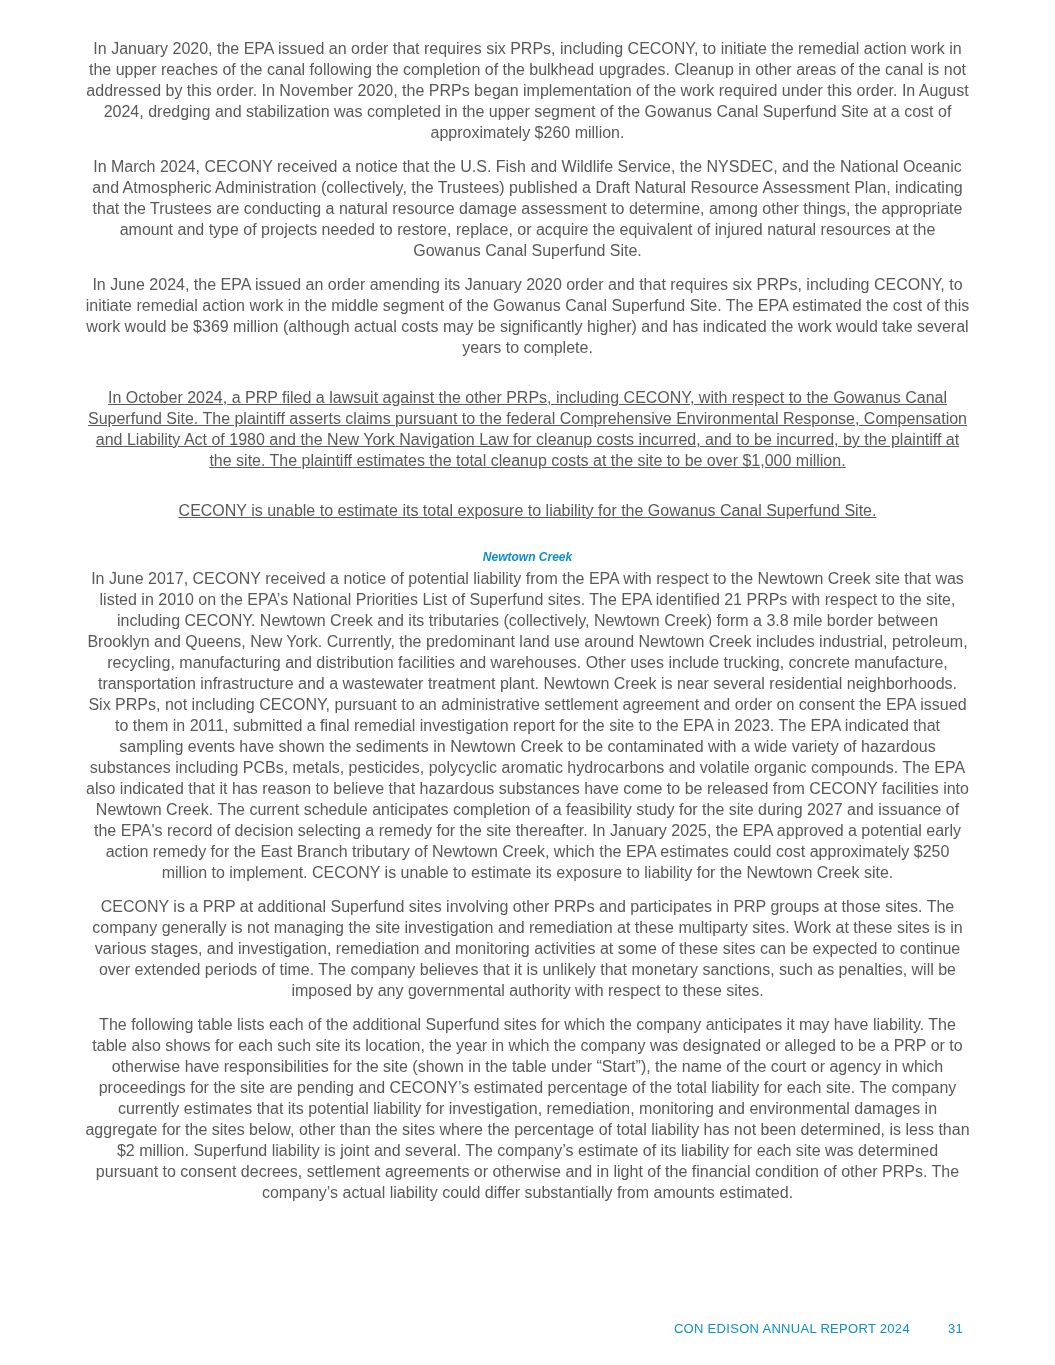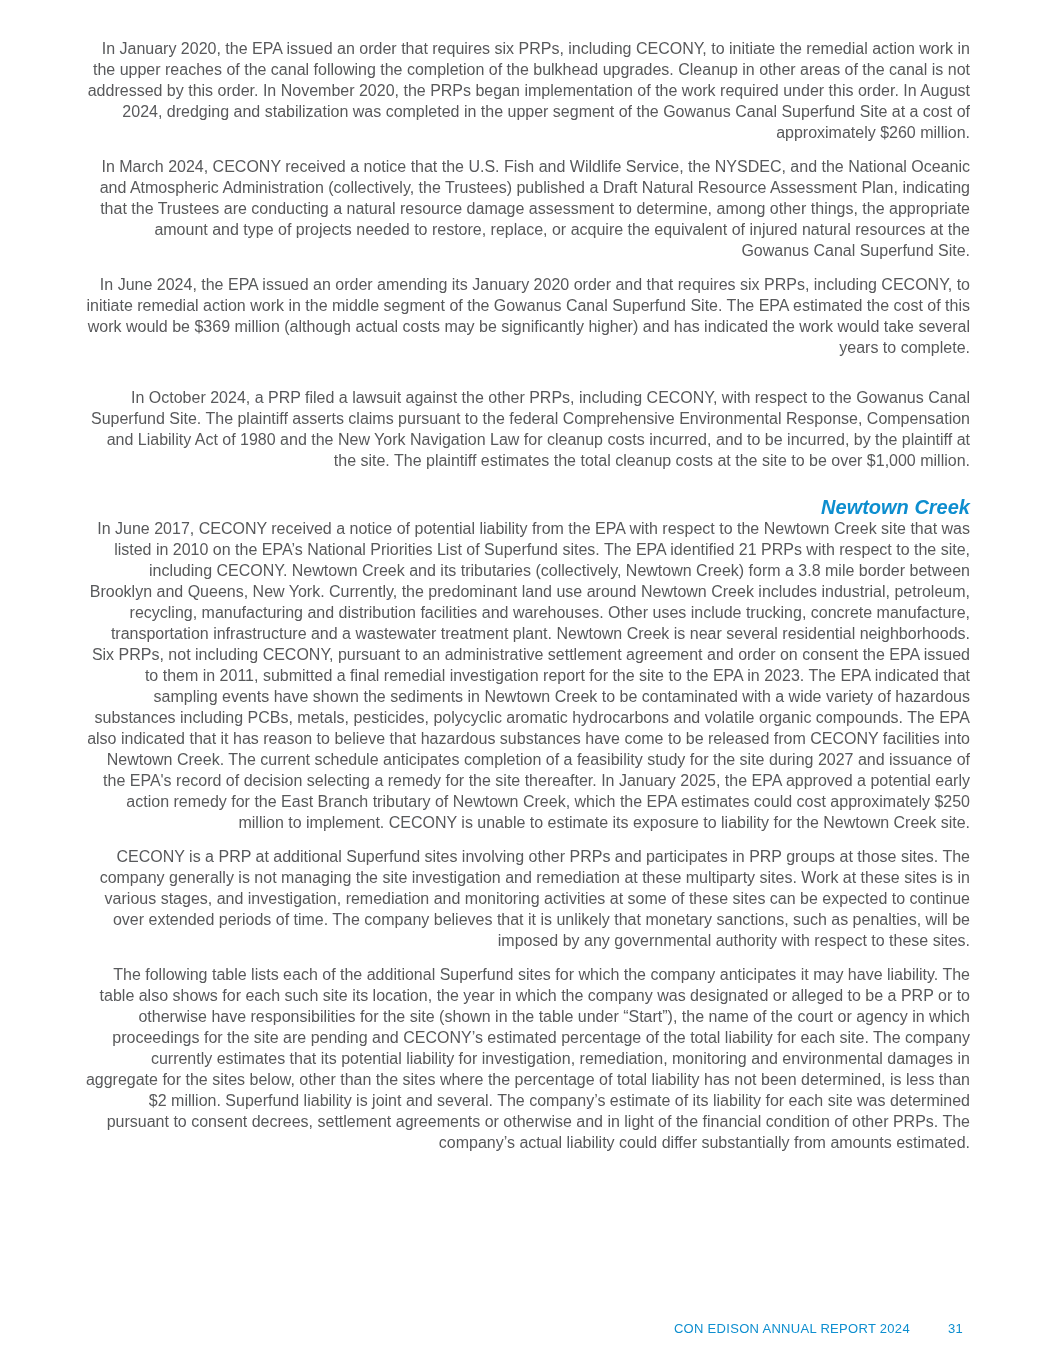--- a/index.html
+++ b/index.html
@@ -13,27 +13,27 @@
     color: var(--body-text, #58595b);
     overflow: hidden;
   }
   .content {
     position: absolute;
     left: 85px;
     top: 38px;
     width: 885px;
     font-size: 16px;
     line-height: 21px;
-    text-align: right;
+    text-align: center;
   }
   .para { margin: 0 0 13px 0; }
-  .gap-lg { margin-top: 29px; }
+  .gap-lg { margin-top: 29px; text-decoration: underline; }
   .heading {
     margin: 26px 0 0 0;
-    font-size: 20px;
+    font-size: 12px;
     line-height: 21px;
     font-weight: 700;
     font-style: italic;
     color: var(--accent, #0d8ecf);
   }
   .footer {
     position: absolute;
     right: 92px;
     bottom: 28px;
     font-size: 13px;
@@ -48,20 +48,21 @@
 </style>
 </head>
 <body>
 
 <div class="page">
   <main class="content">
     <p class="para">In January 2020, the EPA issued an order that requires six PRPs, including CECONY, to initiate the remedial action work in the upper reaches of the canal following the completion of the bulkhead upgrades. Cleanup in other areas of the canal is not addressed by this order. In November 2020, the PRPs began implementation of the work required under this order. In August 2024, dredging and stabilization was completed in the upper segment of the Gowanus Canal Superfund Site at a cost of approximately $260 million.</p>
     <p class="para">In March 2024, CECONY received a notice that the U.S. Fish and Wildlife Service, the NYSDEC, and the National Oceanic and Atmospheric Administration (collectively, the Trustees) published a Draft Natural Resource Assessment Plan, indicating that the Trustees are conducting a natural resource damage assessment to determine, among other things, the appropriate amount and type of projects needed to restore, replace, or acquire the equivalent of injured natural resources at the Gowanus Canal Superfund Site.</p>
     <p class="para">In June 2024, the EPA issued an order amending its January 2020 order and that requires six PRPs, including CECONY, to initiate remedial action work in the middle segment of the Gowanus Canal Superfund Site. The EPA estimated the cost of this work would be $369 million (although actual costs may be significantly higher) and has indicated the work would take several years to complete.</p>
     <p class="para gap-lg">In October 2024, a PRP filed a lawsuit against the other PRPs, including CECONY, with respect to the Gowanus Canal Superfund Site. The plaintiff asserts claims pursuant to the federal Comprehensive Environmental Response, Compensation and Liability Act of 1980 and the New York Navigation Law for cleanup costs incurred, and to be incurred, by the plaintiff at the site. The plaintiff estimates the total cleanup costs at the site to be over $1,000 million.</p>
+    <p class="para gap-lg">CECONY is unable to estimate its total exposure to liability for the Gowanus Canal Superfund Site.</p>
     <h3 class="heading">Newtown Creek</h3>
     <p class="para">In June 2017, CECONY received a notice of potential liability from the EPA with respect to the Newtown Creek site that was listed in 2010 on the EPA’s National Priorities List of Superfund sites. The EPA identified 21 PRPs with respect to the site, including CECONY.  Newtown Creek and its tributaries (collectively, Newtown Creek) form a 3.8 mile border between Brooklyn and Queens, New York. Currently, the predominant land use around Newtown Creek includes industrial, petroleum, recycling, manufacturing and distribution facilities and warehouses. Other uses include trucking, concrete manufacture, transportation infrastructure and a wastewater treatment plant. Newtown Creek is near several residential neighborhoods. Six PRPs, not including CECONY, pursuant to an administrative settlement agreement and order on consent the EPA issued to them in 2011, submitted a final remedial investigation report for the site to the EPA in 2023. The EPA indicated that sampling events have shown the sediments in Newtown Creek to be contaminated with a wide variety of hazardous substances including PCBs, metals, pesticides, polycyclic aromatic hydrocarbons and volatile organic compounds. The EPA also indicated that it has reason to believe that hazardous substances have come to be released from CECONY facilities into Newtown Creek. The current schedule anticipates completion of a feasibility study for the site during 2027 and issuance of the EPA's record of decision selecting a remedy for the site thereafter. In January 2025, the EPA approved a potential early action remedy for the East Branch tributary of Newtown Creek, which the EPA estimates could cost approximately $250 million to implement. CECONY is unable to estimate its exposure to liability for the Newtown Creek site.</p>
     <p class="para">CECONY is a PRP at additional Superfund sites involving other PRPs and participates in PRP groups at those sites. The company generally is not managing the site investigation and remediation at these multiparty sites. Work at these sites is in various stages, and investigation, remediation and monitoring activities at some of these sites can be expected to continue over extended periods of time. The company believes that it is unlikely that monetary sanctions, such as penalties, will be imposed by any governmental authority with respect to these sites.</p>
     <p class="para">The following table lists each of the additional Superfund sites for which the company anticipates it may have liability. The table also shows for each such site its location, the year in which the company was designated or alleged to be a PRP or to otherwise have responsibilities for the site (shown in the table under “Start”), the name of the court or agency in which proceedings for the site are pending and CECONY’s estimated percentage of the total liability for each site. The company currently estimates that its potential liability for investigation, remediation, monitoring and environmental damages in aggregate for the sites below, other than the sites where the percentage of total liability has not been determined, is less than $2 million. Superfund liability is joint and several. The company’s estimate of its liability for each site was determined pursuant to consent decrees, settlement agreements or otherwise and in light of the financial condition of other PRPs. The company’s actual liability could differ substantially from amounts estimated.</p>
   </main>
 
   <footer class="footer">
     <span>CON EDISON ANNUAL REPORT 2024</span>
     <span>31</span>
   </footer>

